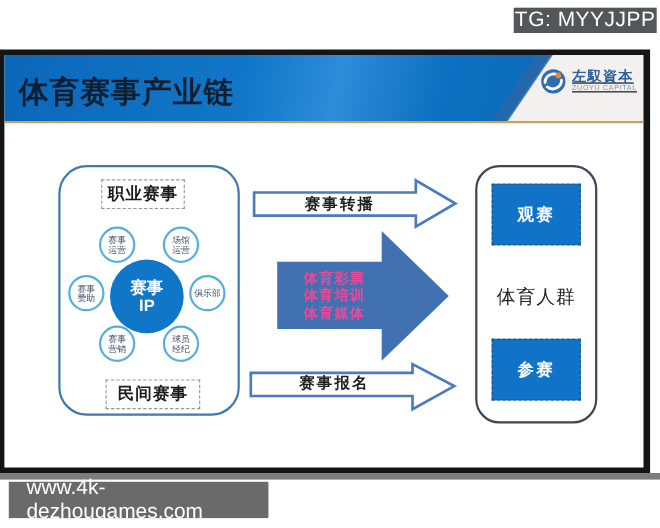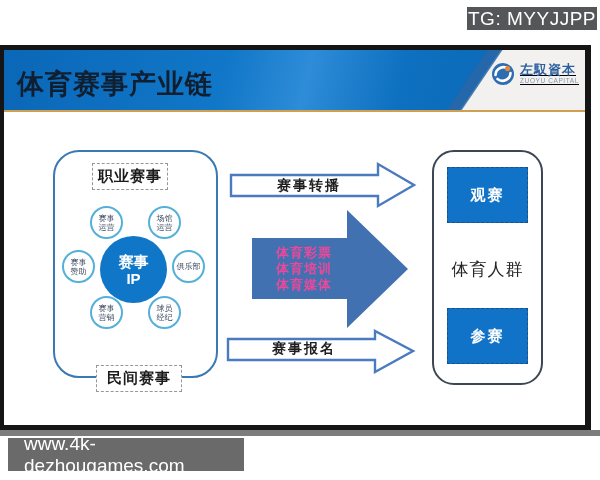--- a/index.html
+++ b/index.html
@@ -31,21 +31,21 @@
   .logo-en{font-size:6.5px;color:#8295ac;letter-spacing:.6px;line-height:8px;}
   .orange-line{left:4px;top:110px;width:581px;height:2px;background:#cfa04f;}
 
   
   .left-panel{left:53px;top:150px;width:165px;height:228px;border:2px solid #3b79b3;border-radius:26px;background:#fff;}
   .right-panel{left:432px;top:150px;width:111px;height:235px;border:2px solid #3c4753;border-radius:22px;background:#fff;}
 
   .dashed-label{border:1px dashed #979797;background:#fff;display:flex;align-items:center;justify-content:center;
                 font-size:15px;font-weight:bold;color:#1b1b1b;letter-spacing:1px;}
   .lbl-pro{left:92px;top:163px;width:76px;height:27px;}
-  .lbl-folk{left:96px;top:345px;width:86px;height:27px;margin-top:20px;}
+  .lbl-folk{left:96px;top:345px;width:86px;height:27px;}
 
   
   .sat{width:33px;height:33px;border:2px solid #55b0d9;border-radius:50%;background:#fff;
        display:flex;flex-direction:column;align-items:center;justify-content:center;
        font-size:8px;line-height:9px;color:#3c4a60;text-align:center;}
   .sat-0{left:90px;top:206px;}  .sat-1{left:148px;top:206px;}
   .sat-2{left:62px;top:250px;}  .sat-3{left:172px;top:250px;}
   .sat-4{left:90px;top:296px;}  .sat-5{left:148px;top:296px;}
   .hub{left:100px;top:236px;width:67px;height:67px;border-radius:50%;background:#0f76c8;
        display:flex;flex-direction:column;align-items:center;justify-content:center;

